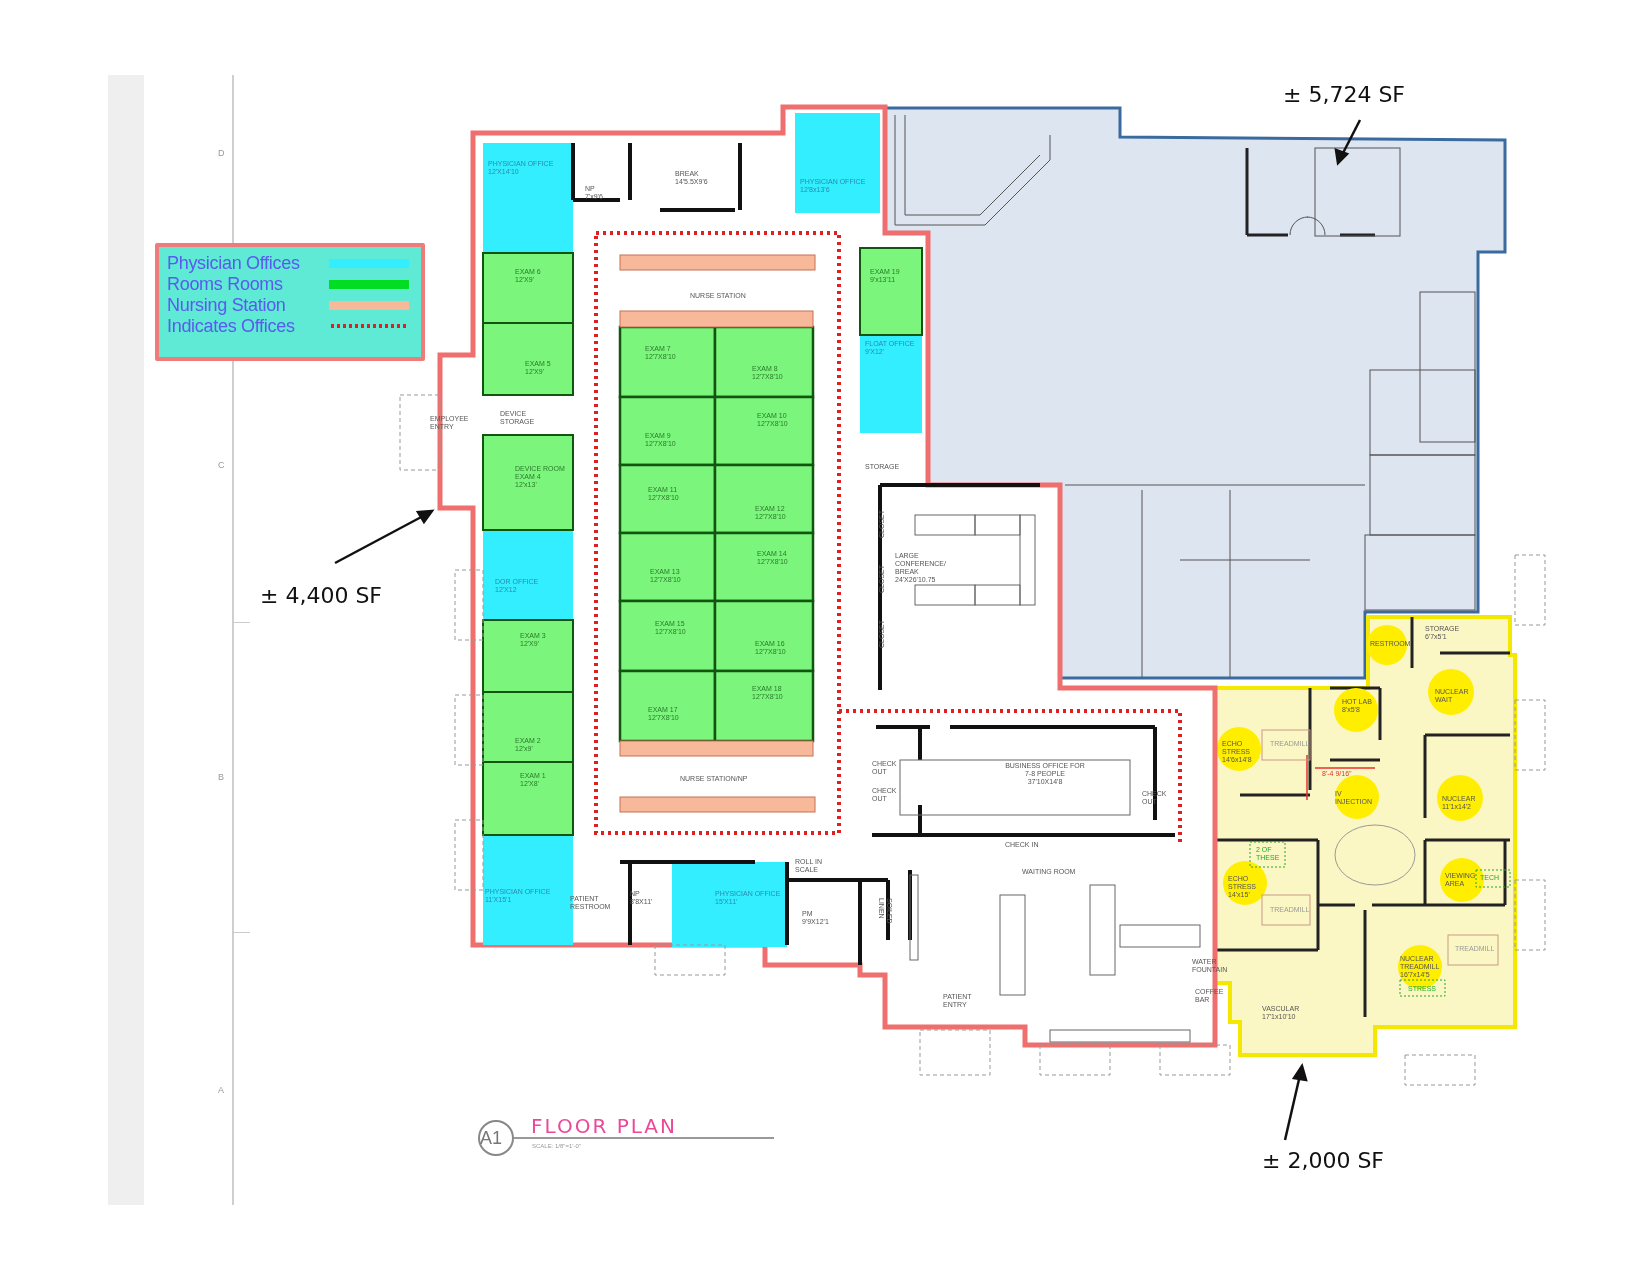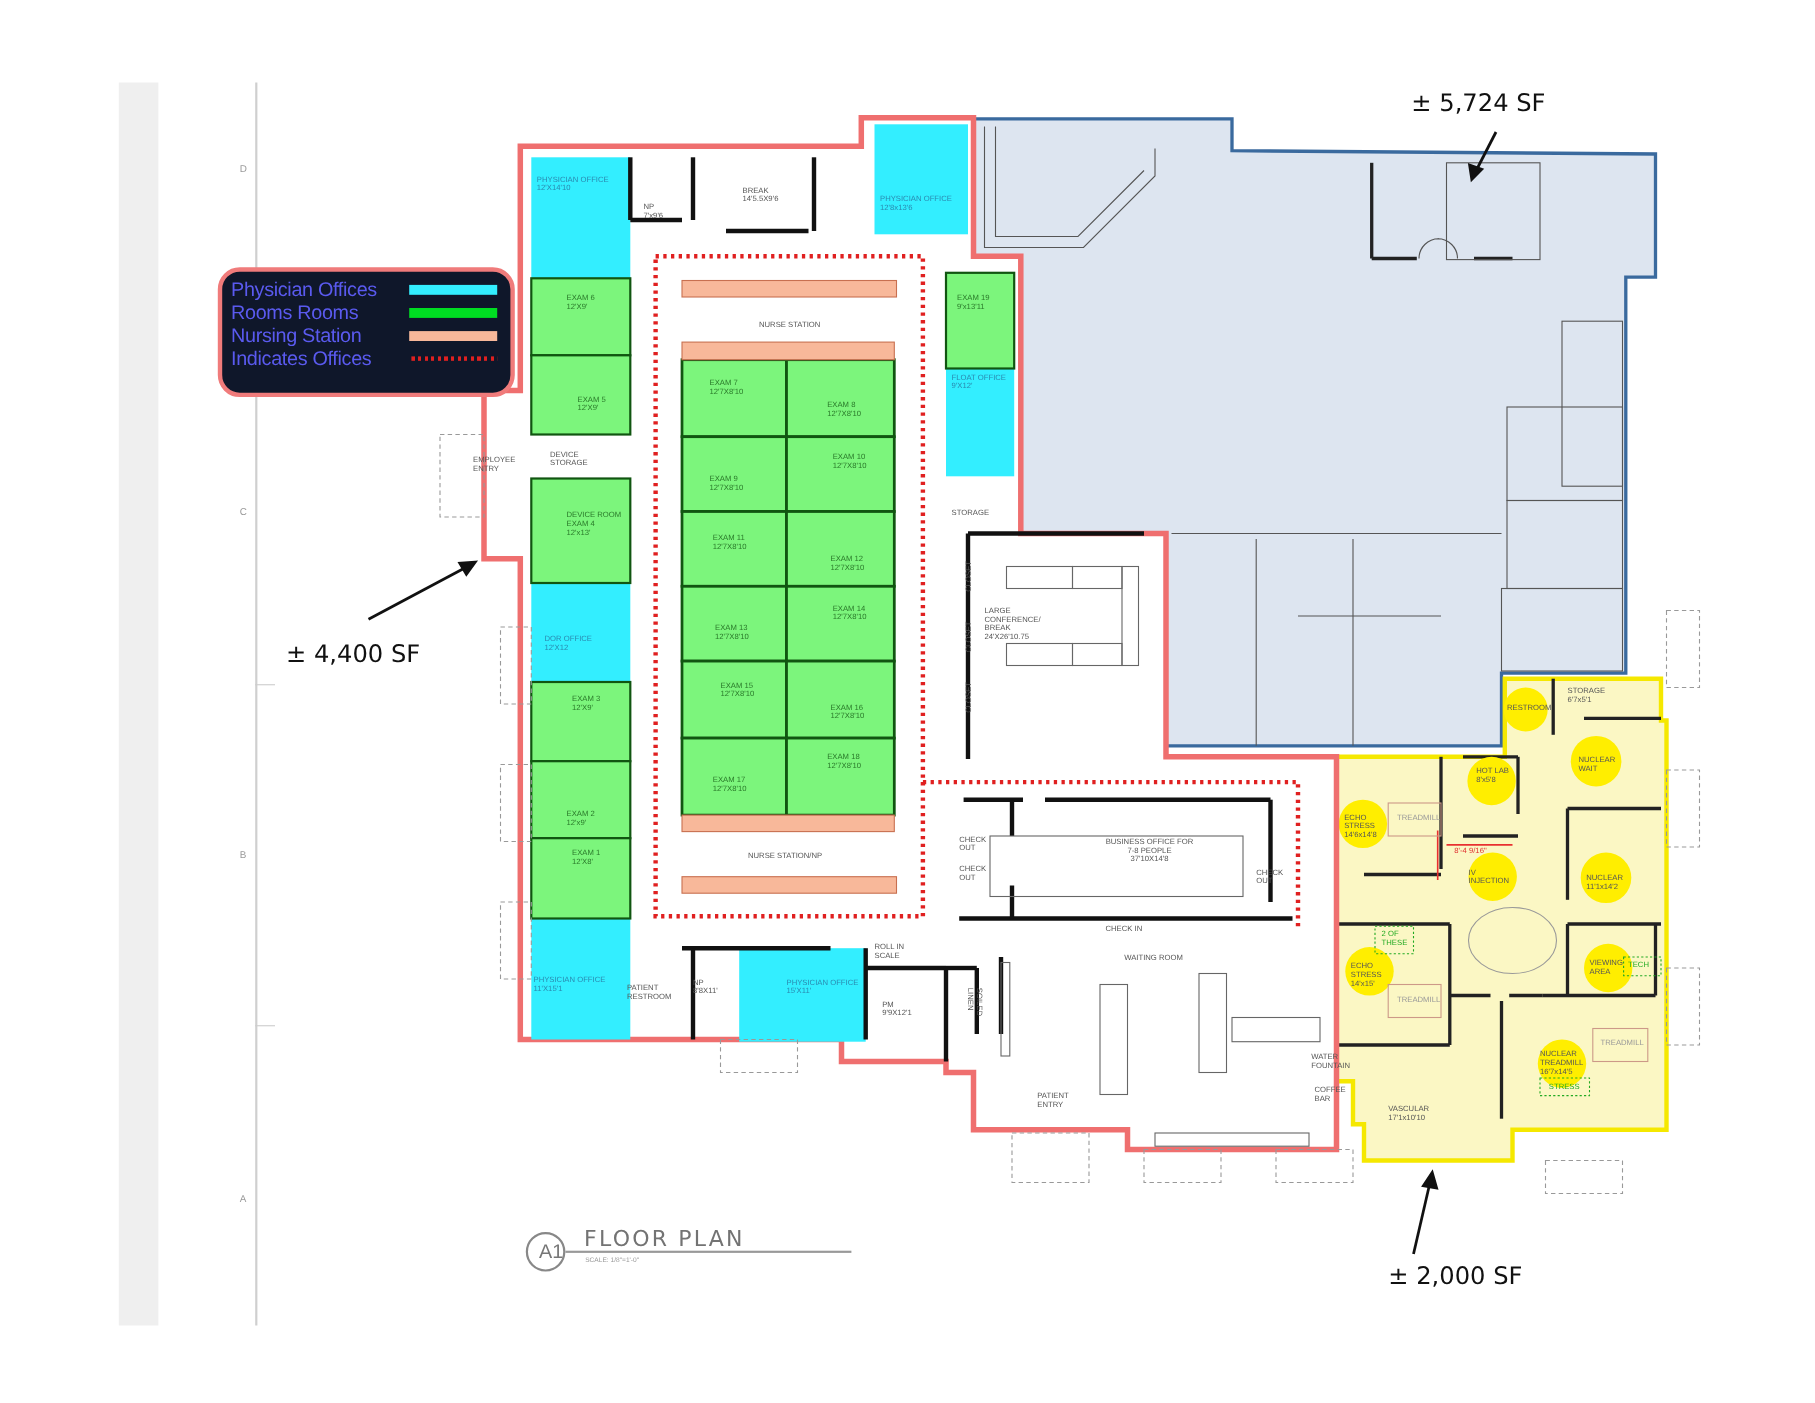--- a/index.html
+++ b/index.html
@@ -2,21 +2,21 @@
 <html><head>
 <meta charset="utf-8">
 <style>
   html,body{margin:0;padding:0;background:#fff;}
   body{width:1650px;height:1275px;position:relative;overflow:hidden;font-family:"Liberation Sans",sans-serif;}
   .abs{position:absolute;}
   .margin-strip{left:108px;top:75px;width:36px;height:1130px;background:#efefef;}
   .margin-line{left:232px;top:75px;width:2px;height:1130px;background:#cfcfcf;}
   .grid-label{font-size:9px;color:#999;left:218px;}
   .grid-tick{left:232px;width:18px;height:1px;background:#ccc;}
-  .legend{left:155px;top:243px;width:262px;height:110px;border:4px solid #f07b7b;border-radius:20px;background:#0f172a;margin-left:43px;}
+  .legend{left:155px;top:243px;width:262px;height:110px;border:4px solid #f07b7b;border-radius:2px;background:#5eead4;}
   .legend-row{position:absolute;left:8px;height:20px;display:flex;align-items:center;}
   .legend-label{font-size:18px;color:#5a5aef;width:160px;white-space:nowrap;letter-spacing:-0.3px;}
   .swatch{width:80px;height:9px;margin-left:2px;}
   .swatch-dots{width:78px;height:4px;margin-left:4px;background:repeating-linear-gradient(90deg,#e02020 0 3px,transparent 3px 6px);}
   .area-label{font-family:"DejaVu Sans",sans-serif;font-weight:normal;font-size:22px;color:#111;white-space:nowrap;}
   .title-block{left:478px;top:1110px;}
 </style>
 </head>
 <body>
 
@@ -421,17 +421,17 @@
     <span class="legend-label">Indicates Offices</span>
     <span class="swatch-dots"></span>
   </div>
 </div>
 
 <div class="abs area-label" style="left:260px;top:583px">± 4,400 SF</div>
 <div class="abs area-label" style="left:1283px;top:82px">± 5,724 SF</div>
 <div class="abs area-label" style="left:1262px;top:1148px">± 2,000 SF</div>
 
 <div class="abs title-block">
-  <div class="abs" style="left:0;top:10px;width:32px;height:32px;border:2px solid #888;border-radius:50%;text-align:right;line-height:32px;font-size:18px;color:#777;">A1</div>
-  <div class="abs" style="left:53px;top:4px;font-size:20px;color:#737373;letter-spacing:2px;white-space:nowrap;font-family:'DejaVu Sans',sans-serif;">FLOOR PLAN</div>
+  <div class="abs" style="left:0;top:10px;width:32px;height:32px;border:2px solid #888;border-radius:50%;text-align:left;line-height:32px;font-size:18px;color:#777;">A1</div>
+  <div class="abs" style="left:53px;top:4px;font-size:20px;color:#ec4899;letter-spacing:2px;white-space:nowrap;font-family:'DejaVu Sans',sans-serif;">FLOOR PLAN</div>
   <div class="abs" style="left:36px;top:27px;width:260px;height:2px;background:#999;"></div>
   <div class="abs" style="left:54px;top:33px;font-size:6px;color:#999;white-space:nowrap;">SCALE: 1/8"=1'-0"</div>
 </div>
 
 </body></html>

